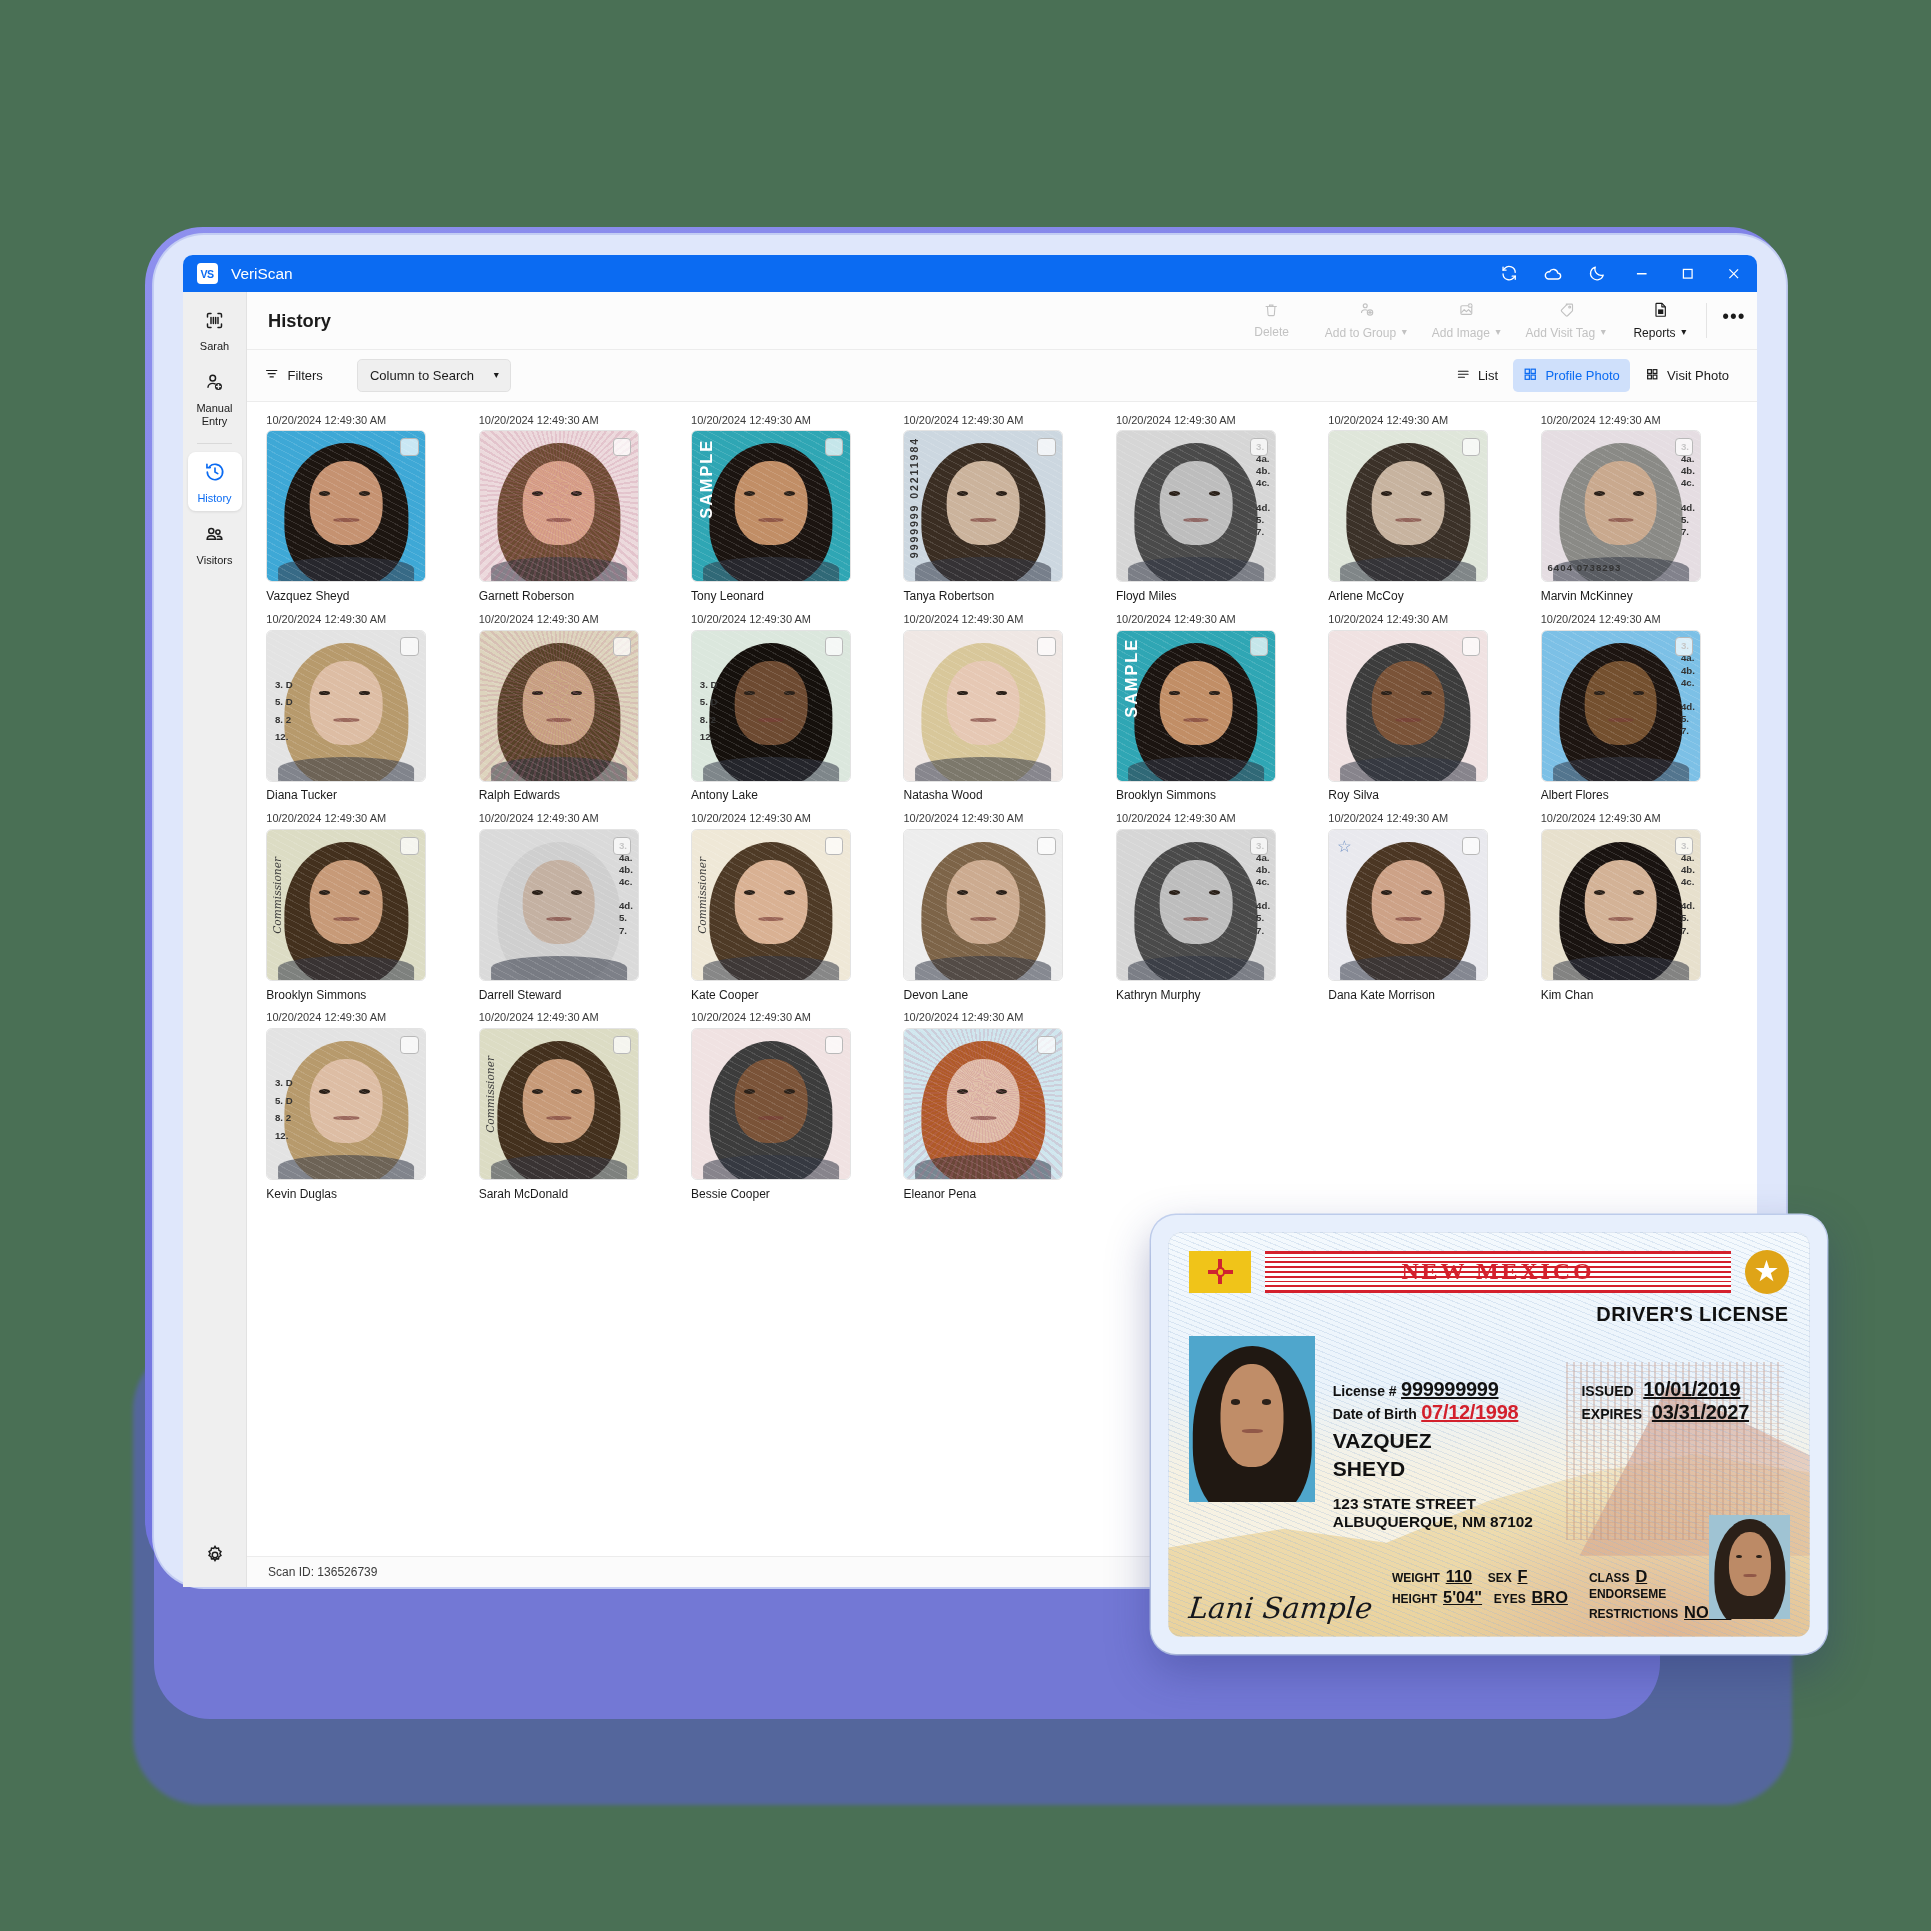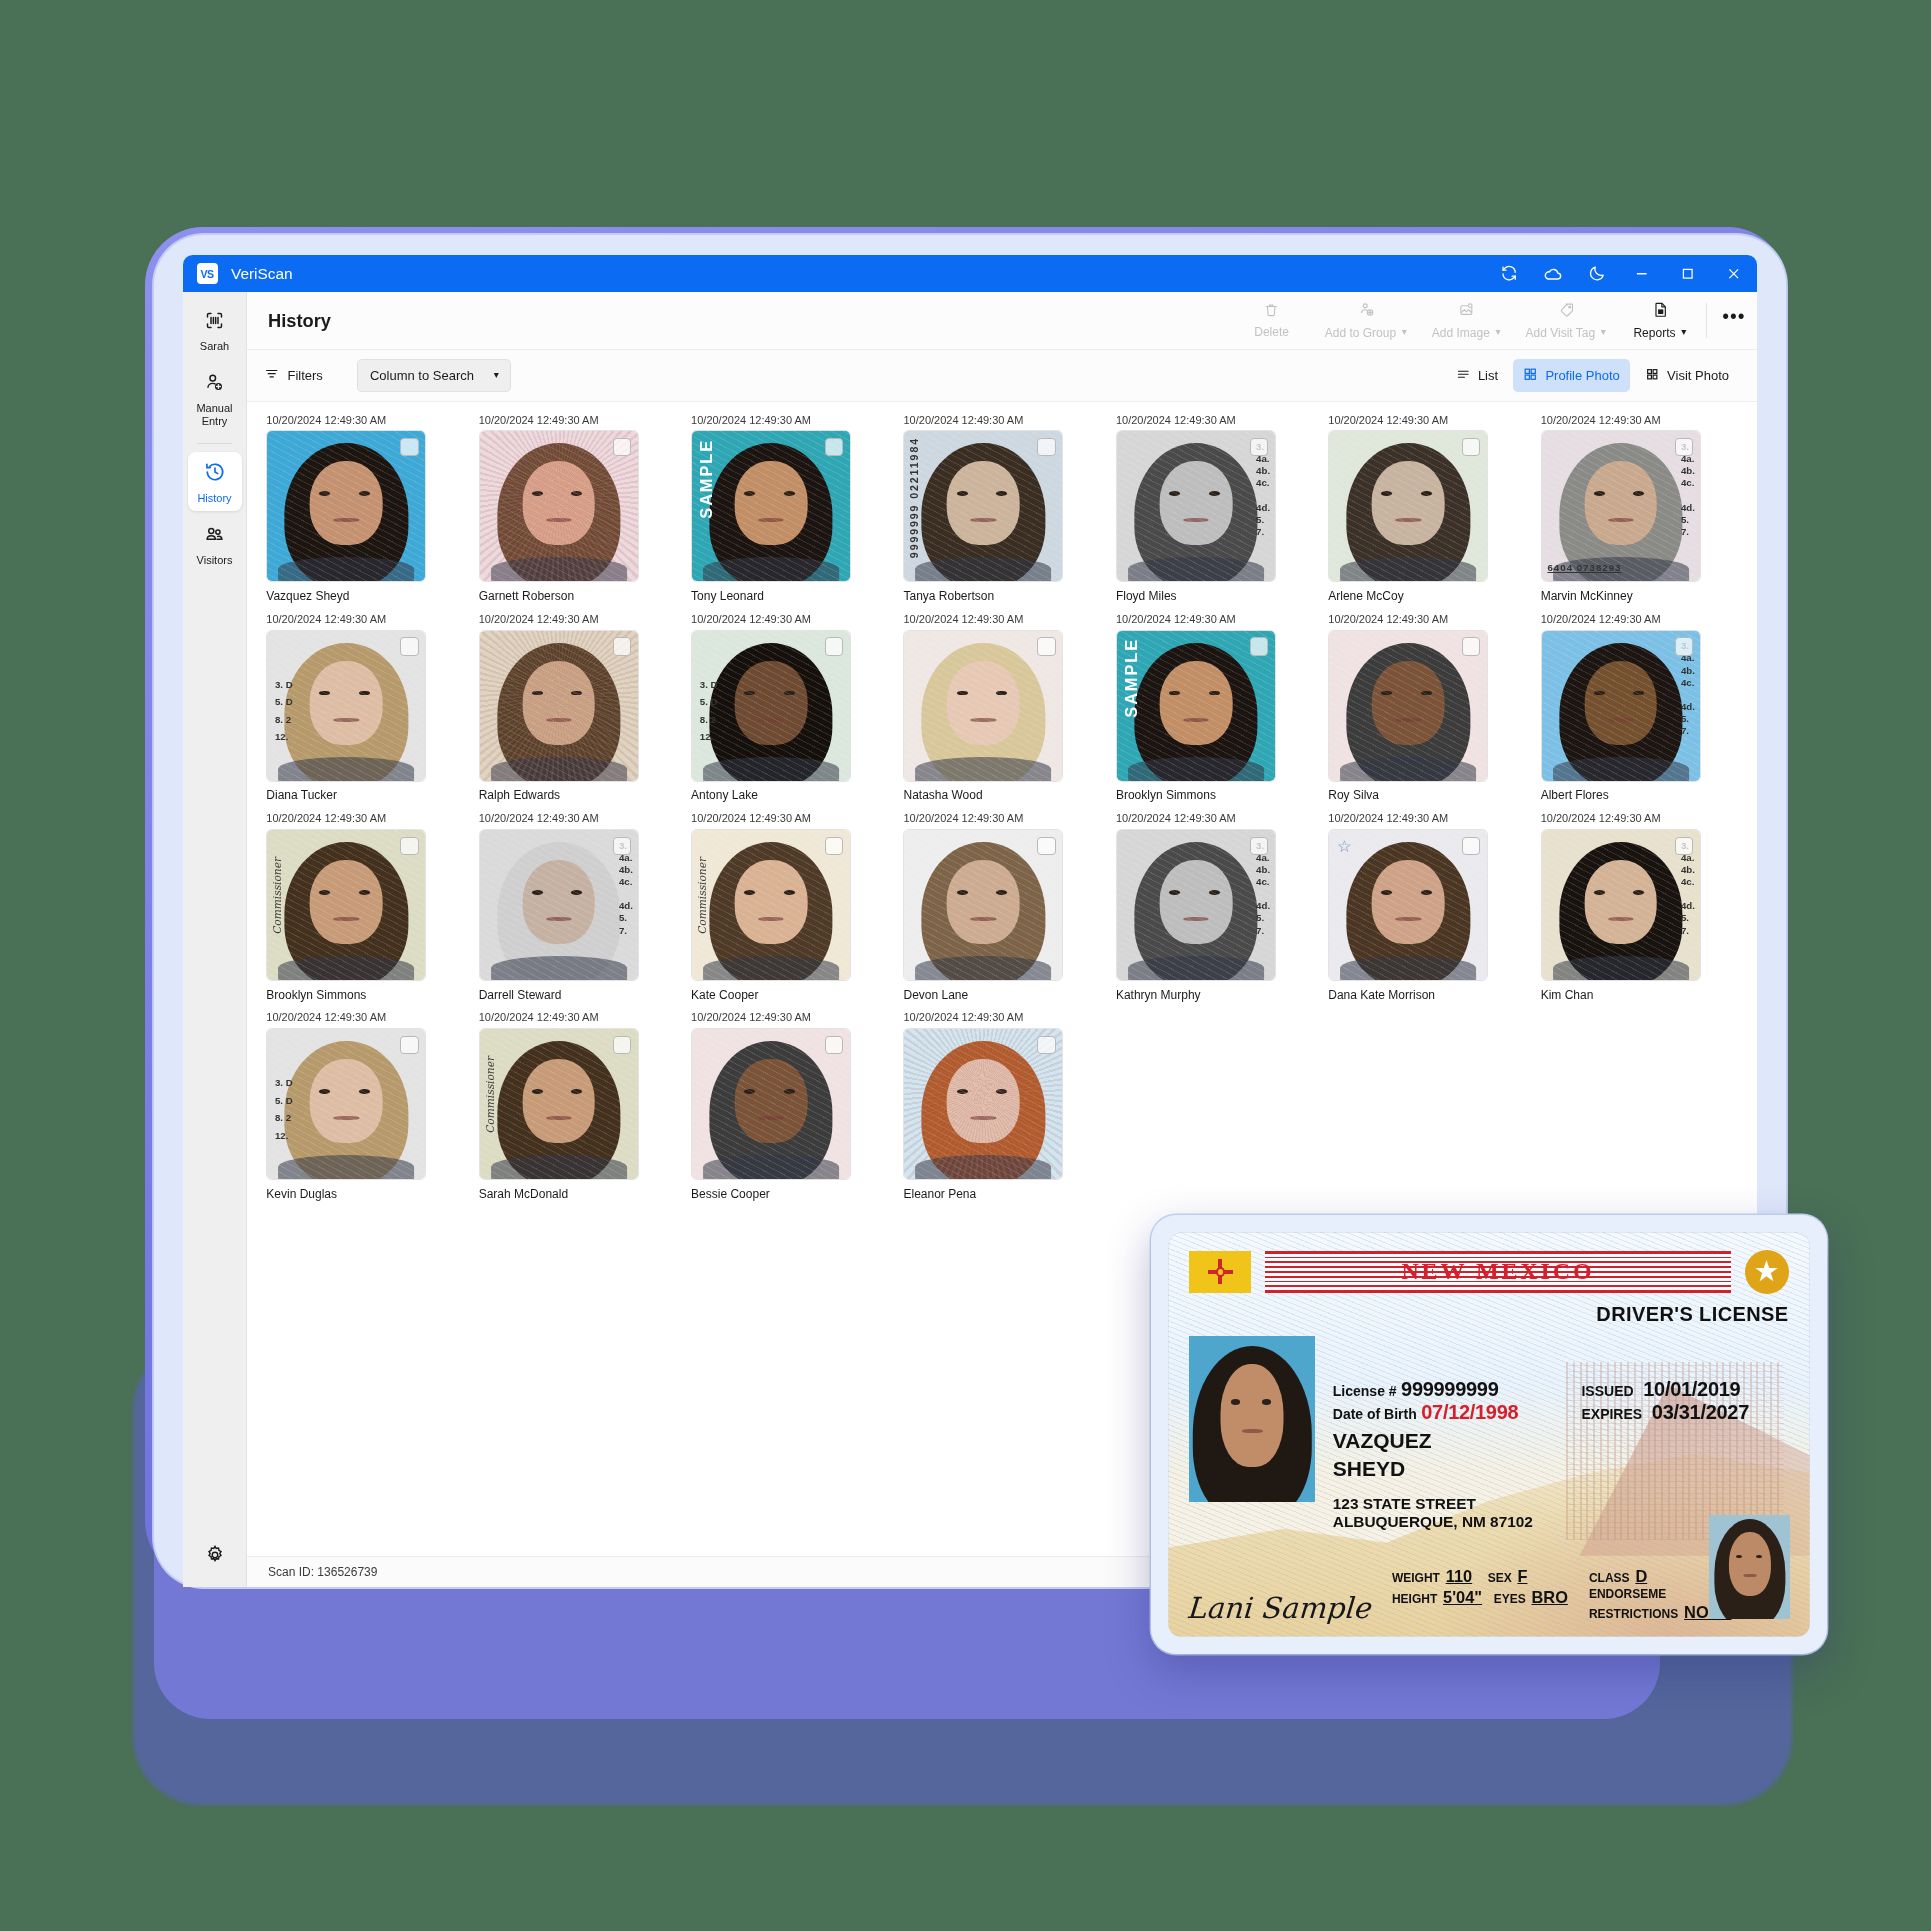--- a/index.html
+++ b/index.html
@@ -259,21 +259,21 @@
   }
 
   .dl-mid { display: flex; margin-top: 9.7px; gap: 17.4px; }
   .dl-portrait {
     width: 126px; height: 166px; flex: 0 0 126px;
     background: #4fa6cc; position: relative; overflow: hidden;
   }
   .dl-fields { flex: 1; padding-top: 42px; }
   .fld-row { display: flex; align-items: baseline; gap: 9.7px; white-space: nowrap; }
   .fld-lbl { font-size: 14px; font-weight: bold; color: #111; }
-  .fld-val { font-size: 20px; font-weight: bold; color: #111; letter-spacing: -0.3px; }
+  .fld-val { font-size: 20px; font-weight: bold; color: #111; letter-spacing: -0.3px; text-decoration: underline; }
   .fld-val.red { color: #d3202c; }
   .fld-col-left { width: 239px; }
   .dl-name { font-size: 21px; font-weight: bold; color: #111; line-height: 1.08; margin-top: 5.8px; }
   .dl-addr { font-size: 15.4px; font-weight: bold; color: #111; line-height: 1.2; margin-top: 13.5px; }
 
   .dl-bottom {
     position: absolute; left: 21px; right: 21px; bottom: 13.5px;
     display: flex; align-items: flex-end; gap: 13.5px;
   }
   .dl-sign {
@@ -679,21 +679,21 @@
                   <div class="doc face">
                     <div class="f-bg" style="background:#e5dde2"></div>
                     <div class="f-hair" style="top:8%;width:78%;height:96%;background:#8a8a86"></div>
                     <div class="f-head" style="top:20%;width:46%;height:56%;background:#c9a98e"></div>
                     <div class="f-eye" style="left:33%;top:40%"></div>
                     <div class="f-eye" style="left:58%;top:40%"></div>
                     <div class="f-mouth" style="top:58%"></div>
                     <div class="f-body" style="bottom:0;width:86%;height:16%;background:rgba(50,55,70,.55)"></div>
                     <div class="ovl" style="background-image:repeating-linear-gradient(28deg, rgba(255,255,255,.12) 0 1px, transparent 1px 5.8px);"></div>
                     <div class="docnums" style="right:4.8px;top:9.7px;">3.<br>4a.<br>4b.<br>4c.<br><br>4d.<br>5.<br>7.</div>
-                    <div class="docnums" style="left:5.8px;bottom:7.7px;letter-spacing:1px;text-decoration:underline;">6404 0738293</div>
+                    <div class="docnums" style="left:5.8px;bottom:7.7px;letter-spacing:1px;">6404 0738293</div>
                   </div>
                   <div class="card-check"></div>
                 </div>
                 <div class="card-name">Marvin McKinney</div>
               </div>
               <div class="card">
                 <div class="card-ts">10/20/2024 12:49:30 AM</div>
                 <div class="card-photo">
                   <div class="doc face">
                     <div class="f-bg" style="background:#e3e3e3"></div>

